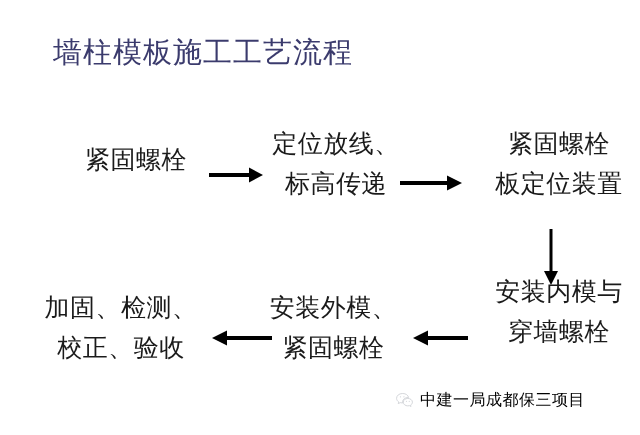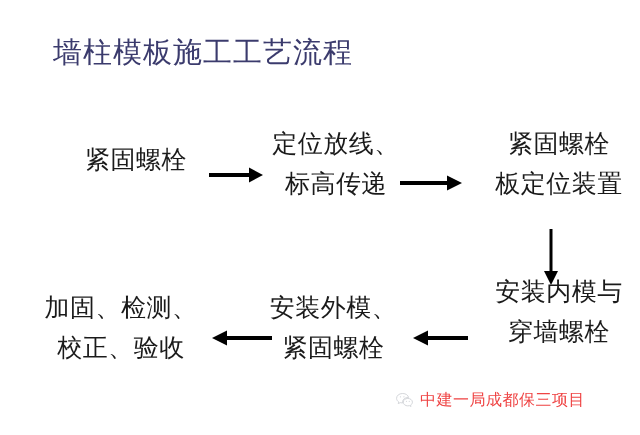--- a/index.html
+++ b/index.html
@@ -85,21 +85,21 @@
     display: flex;
     align-items: center;
     gap: 6px;
   }
   #footer-logo {
     width: 19px;
     height: 19px;
     flex: 0 0 auto;
   }
   #footer-text {
-    color: #ef4444;
+    color: #000000;
     font-size: 16px;
     line-height: 20px;
     letter-spacing: 0.5px;
     white-space: nowrap;
     font-family: "Liberation Sans", "DejaVu Sans", sans-serif;
   }
 </style>
 </head>
 <body>
 

